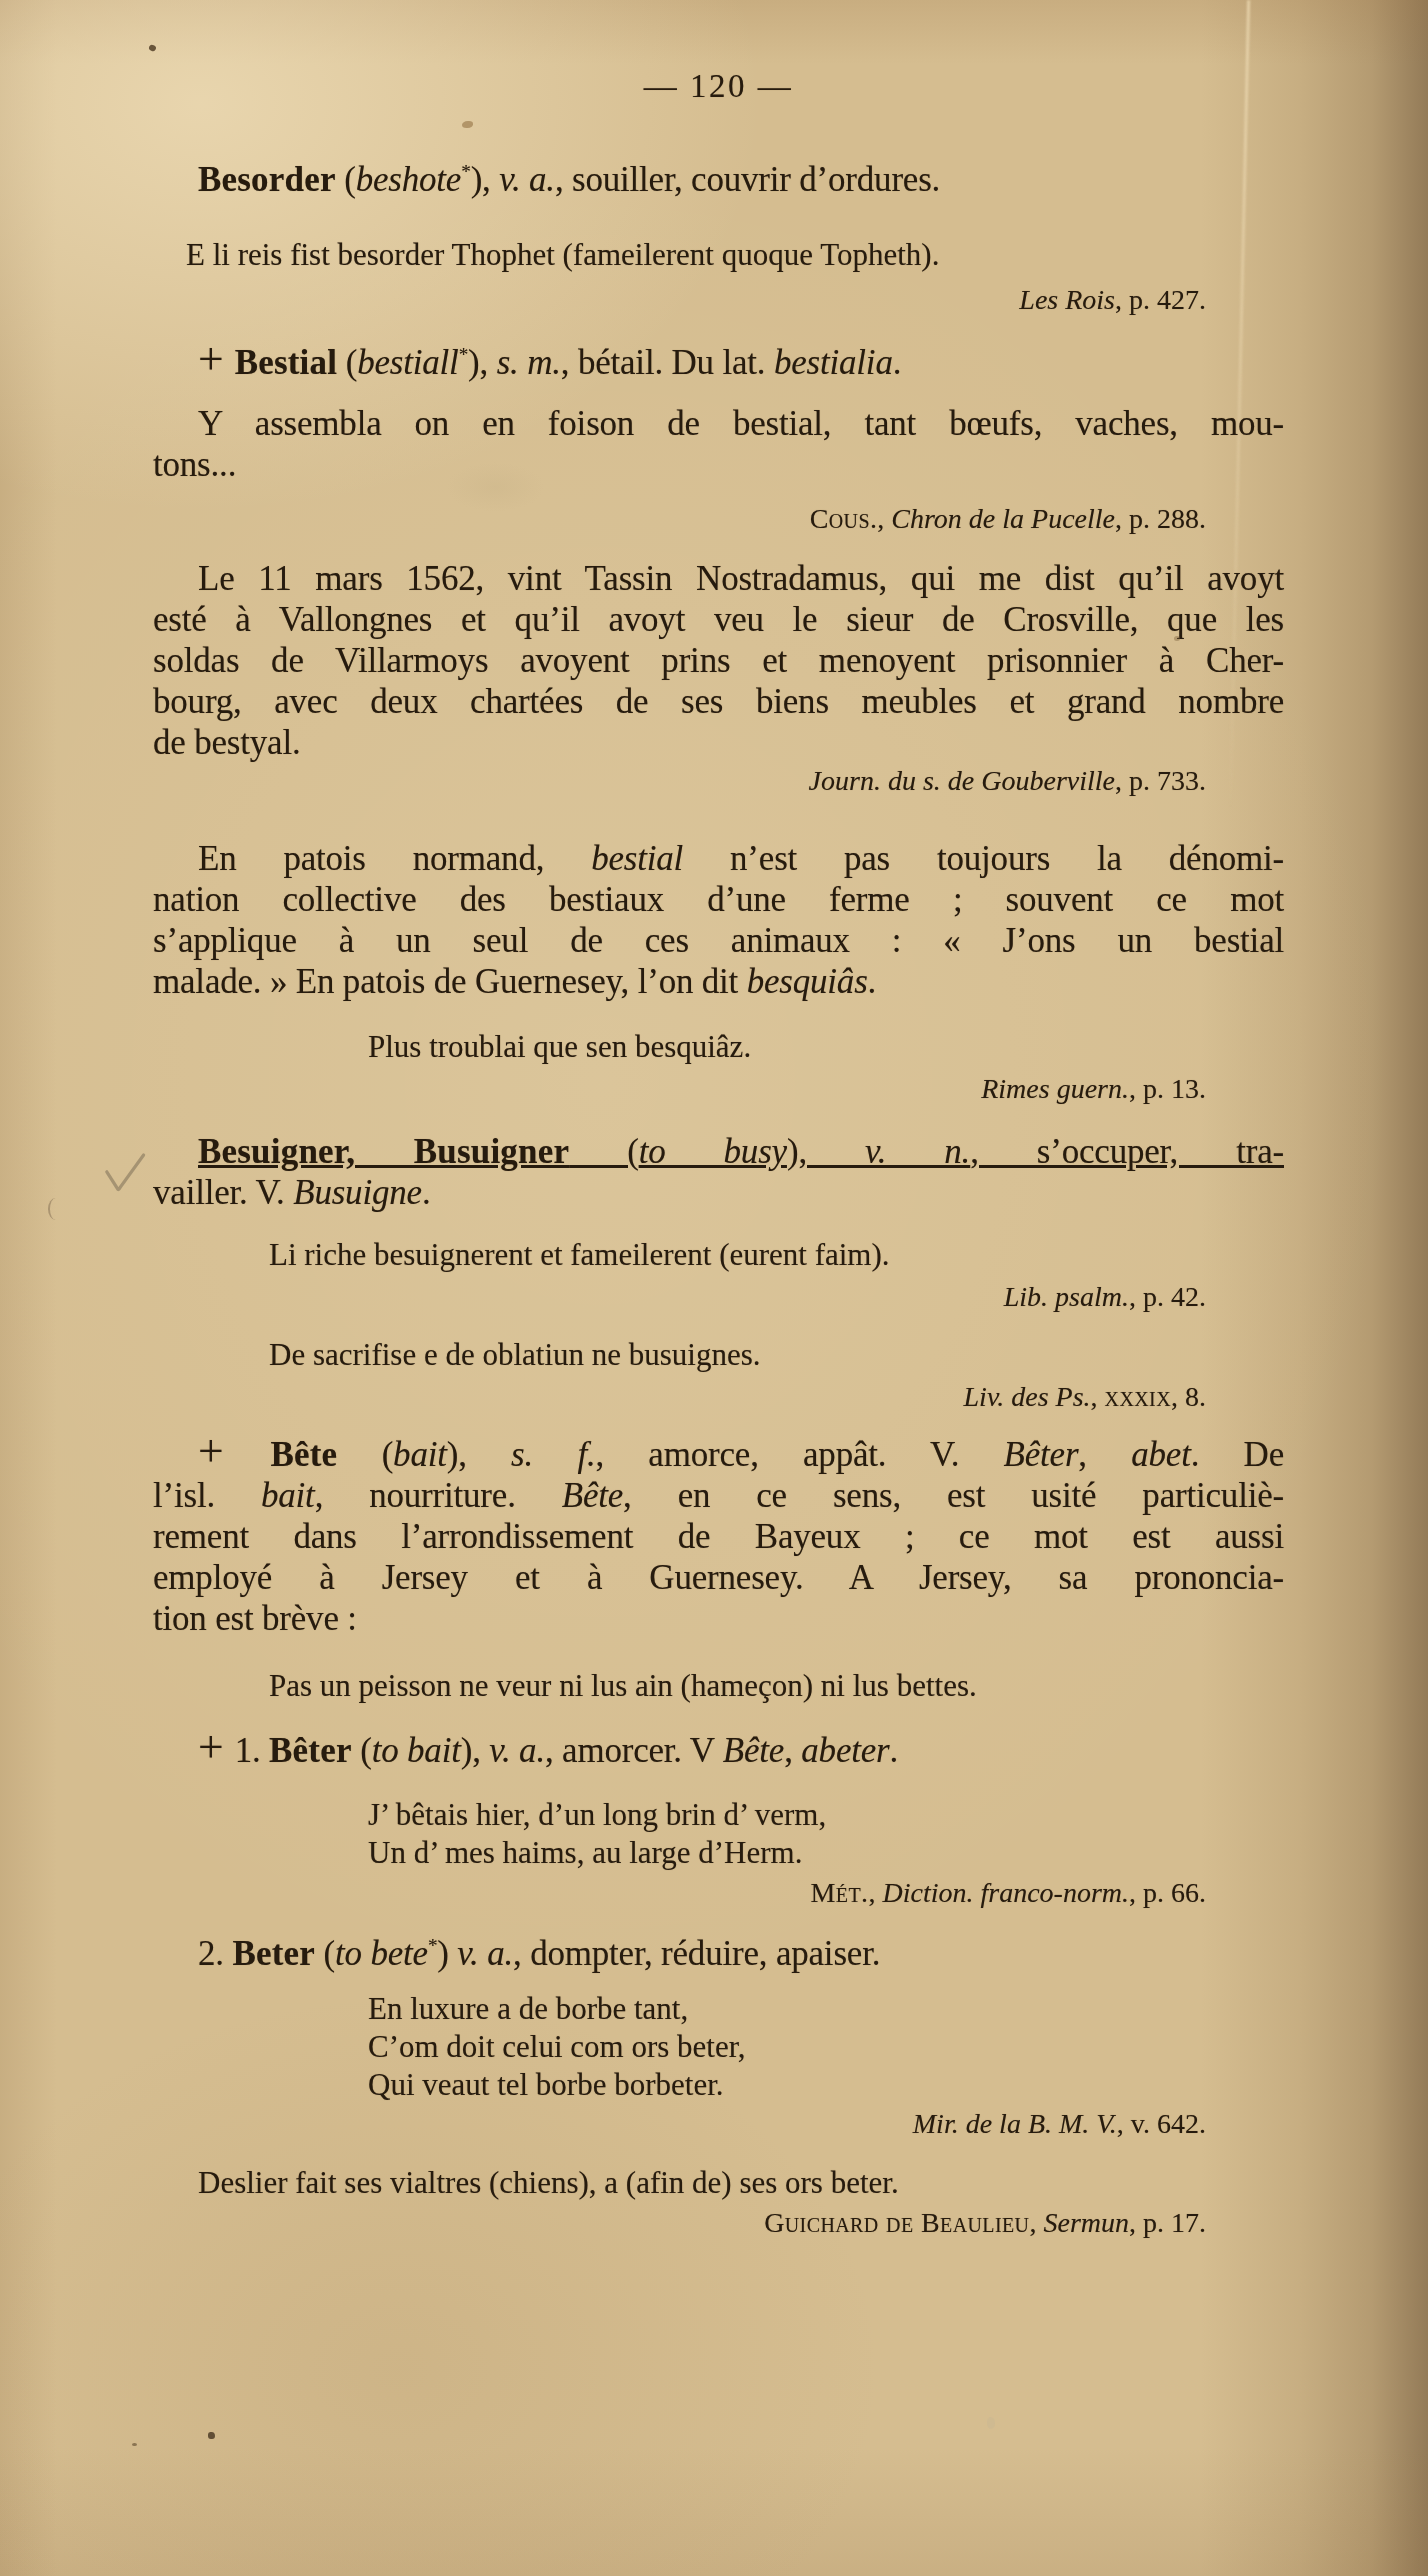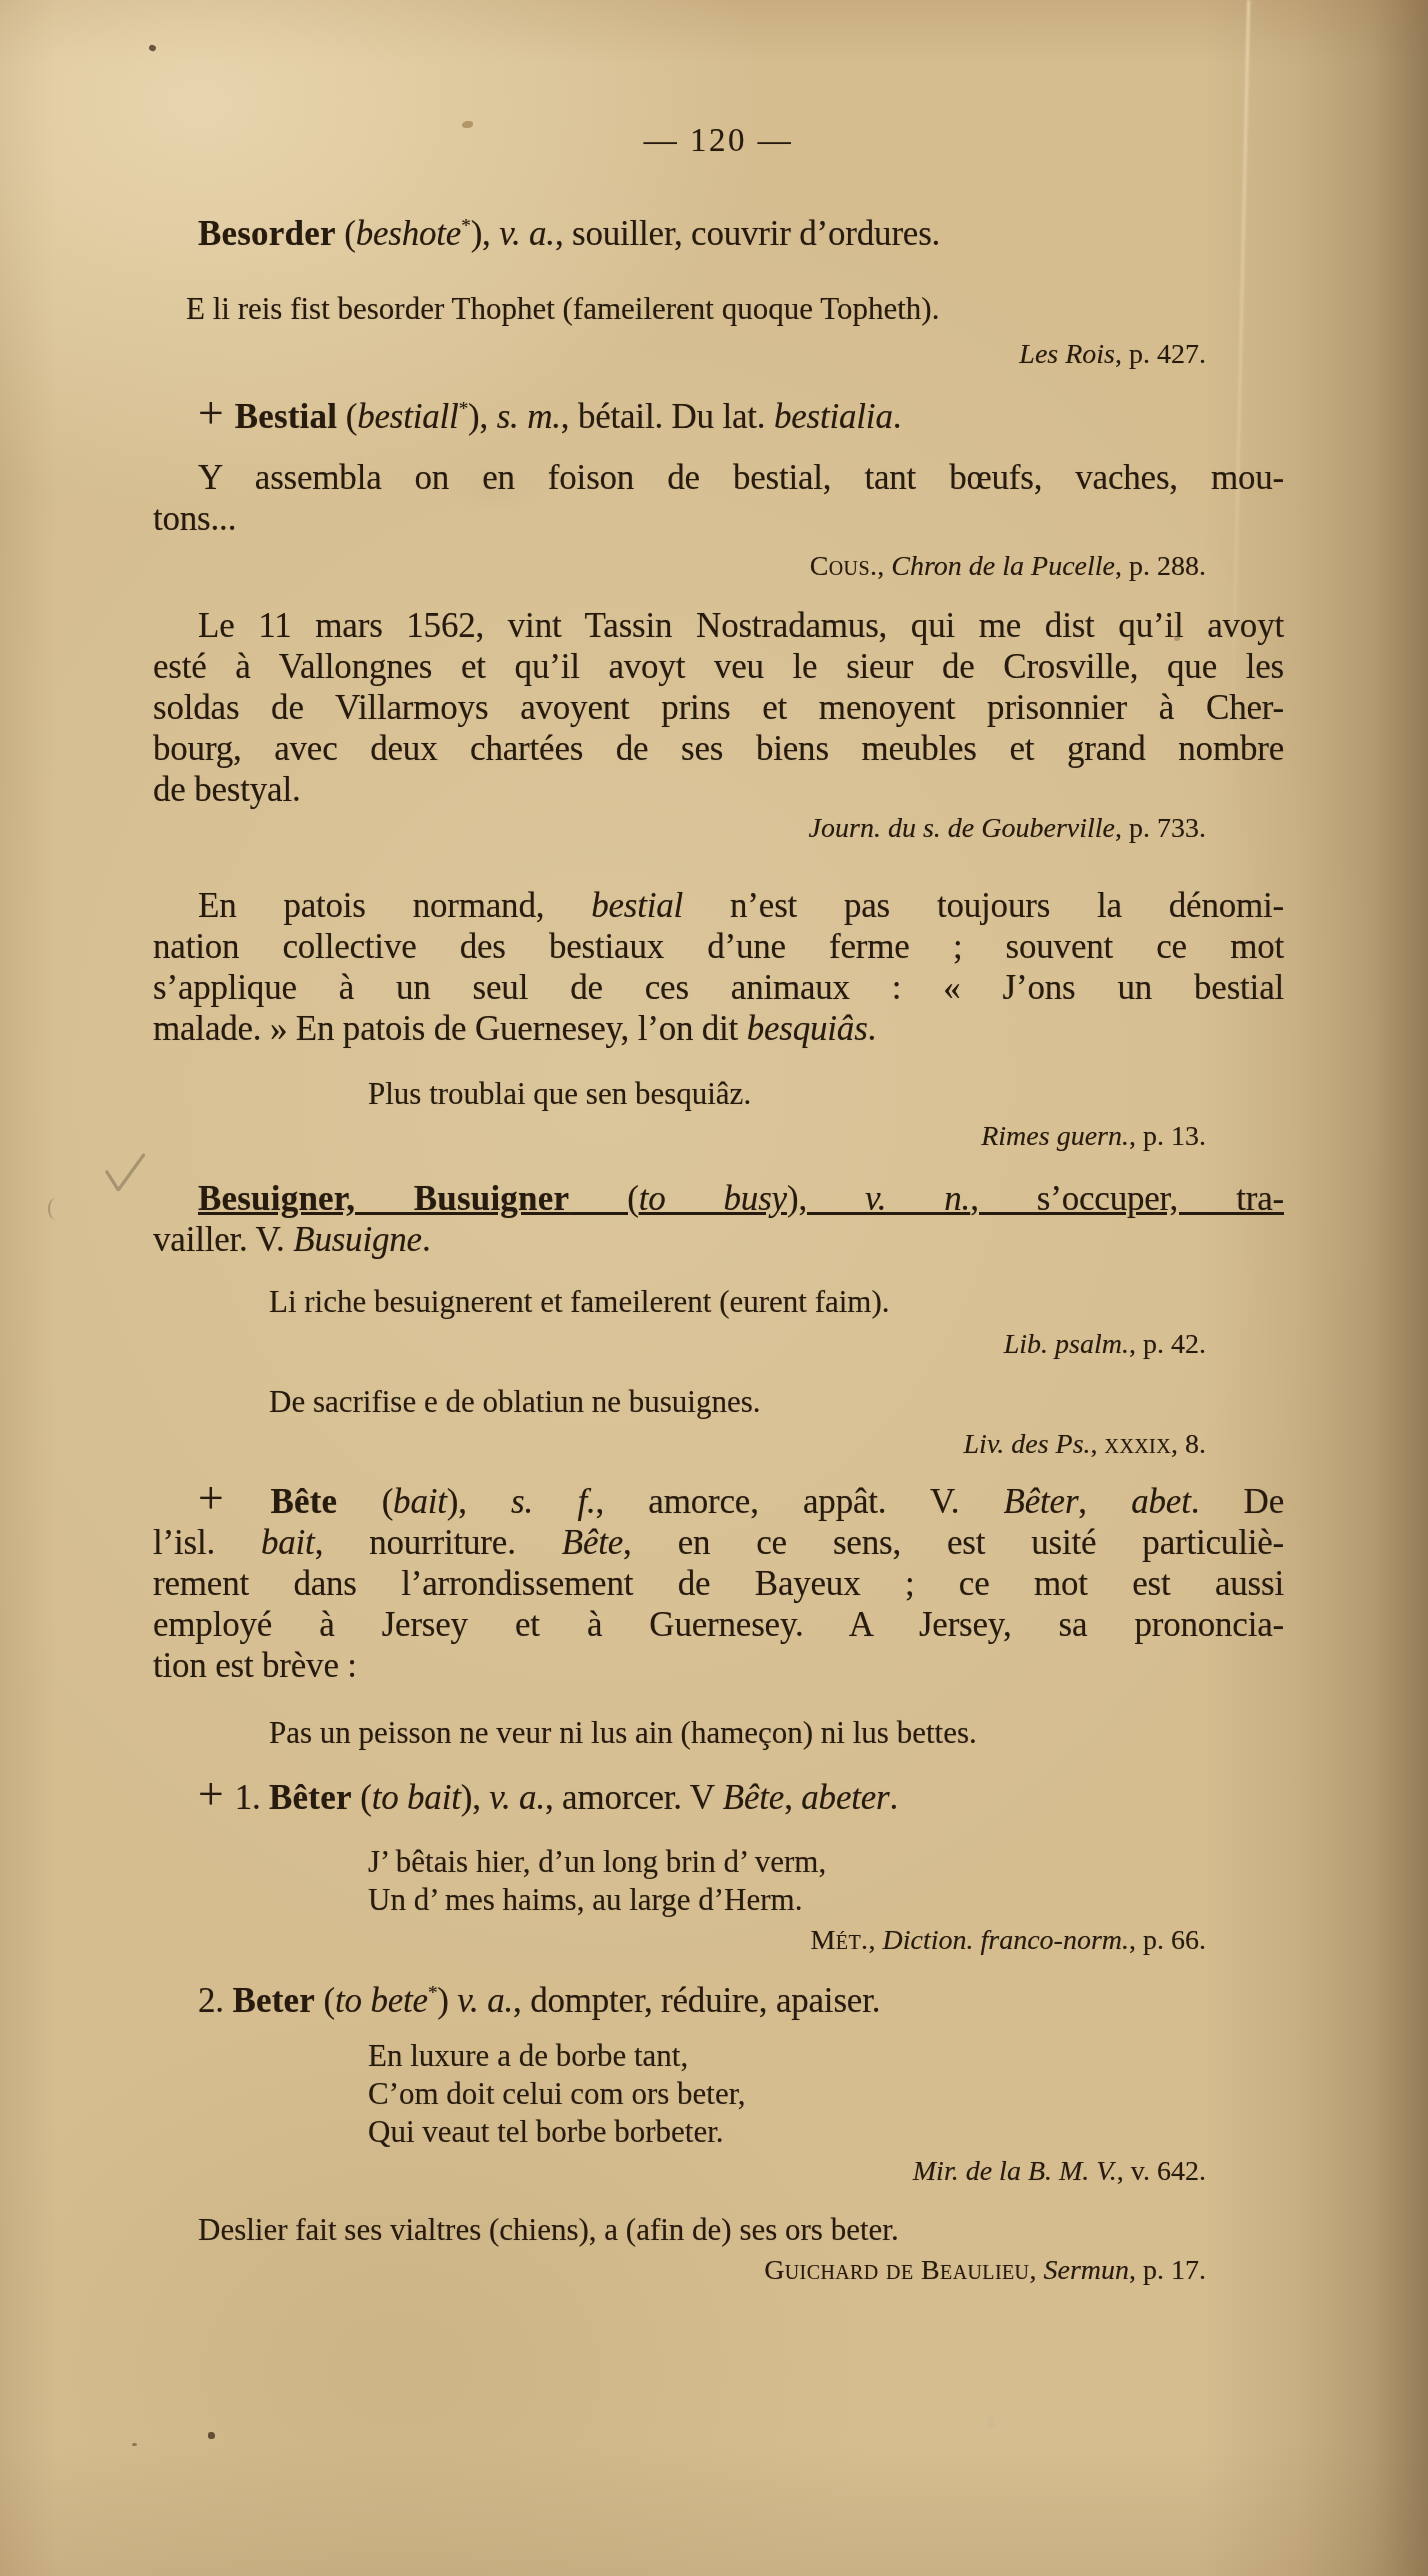--- a/index.html
+++ b/index.html
@@ -18,21 +18,21 @@
       radial-gradient(ellipse 743px 578px at 28% 92%, rgba(160,128,82,0.14), rgba(160,128,82,0) 65%),
       linear-gradient(to bottom, rgba(150,110,65,0.20), rgba(150,110,65,0) 2.5%),
       linear-gradient(to top, rgba(140,105,62,0.16), rgba(140,105,62,0) 5%),
       linear-gradient(to right, rgba(130,95,55,0.16), rgba(130,95,55,0) 4%),
       linear-gradient(to left, rgba(80,55,30,0.50), rgba(105,76,42,0.30) 4%, rgba(125,95,55,0.16) 9%, rgba(125,95,55,0) 16%);
     color: #261b0e;
   }
   #text-column {
     position: relative;
     margin: 0 145px 0 153px;
-    padding-top: 120px;
+    padding-top: 66px;
   }
   .block { position: relative; }
   .line { display: block; }
   .line.just { text-align: justify; text-align-last: justify; }
 
   .page-number {
     text-align: center;
     font-size: 33px;
     line-height: 40px;
     letter-spacing: 2.5px;
@@ -103,21 +103,21 @@
       <div class="block citation" style="margin-top: 8.3px;">
         <div class="line"><span class="seg i">Les Rois</span><span class="seg">, p. 427.</span></div>
       </div>
       <div class="block entry" style="margin-top: 25px;">
         <div class="line" style="text-indent: 45px;"><span class="seg dg">+ </span><span class="seg b">Bestial</span><span class="seg"> (</span><span class="seg i">bestiall</span><span class="seg sup">*</span><span class="seg">), </span><span class="seg i">s. m.</span><span class="seg">, bétail. Du lat. </span><span class="seg i">bestialia</span><span class="seg">.</span></div>
       </div>
       <div class="block body" style="margin-top: 20px;">
         <div class="line just" style="text-indent: 45px;"><span class="seg">Y assembla on en foison de bestial, tant bœufs, vaches, mou-</span></div>
         <div class="line"><span class="seg">tons...</span></div>
       </div>
-      <div class="block citation" style="margin-top: 9px;">
+      <div class="block citation" style="margin-top: 16px;">
         <div class="line"><span class="seg sc">Cous.</span><span class="seg">, </span><span class="seg i">Chron de la Pucelle</span><span class="seg">, p. 288.</span></div>
       </div>
       <div class="block body" style="margin-top: 21.5px;">
         <div class="line just" style="text-indent: 45px;"><span class="seg">Le 11 mars 1562, vint Tassin Nostradamus, qui me dist qu’il avoyt</span></div>
         <div class="line just"><span class="seg">esté à Vallongnes et qu’il avoyt veu le sieur de Crosville, que les</span></div>
         <div class="line just"><span class="seg">soldas de Villarmoys avoyent prins et menoyent prisonnier à Cher-</span></div>
         <div class="line just"><span class="seg">bourg, avec deux chartées de ses biens meubles et grand nombre</span></div>
         <div class="line"><span class="seg">de bestyal.</span></div>
       </div>
       <div class="block citation" style="margin-top: 0px;">

